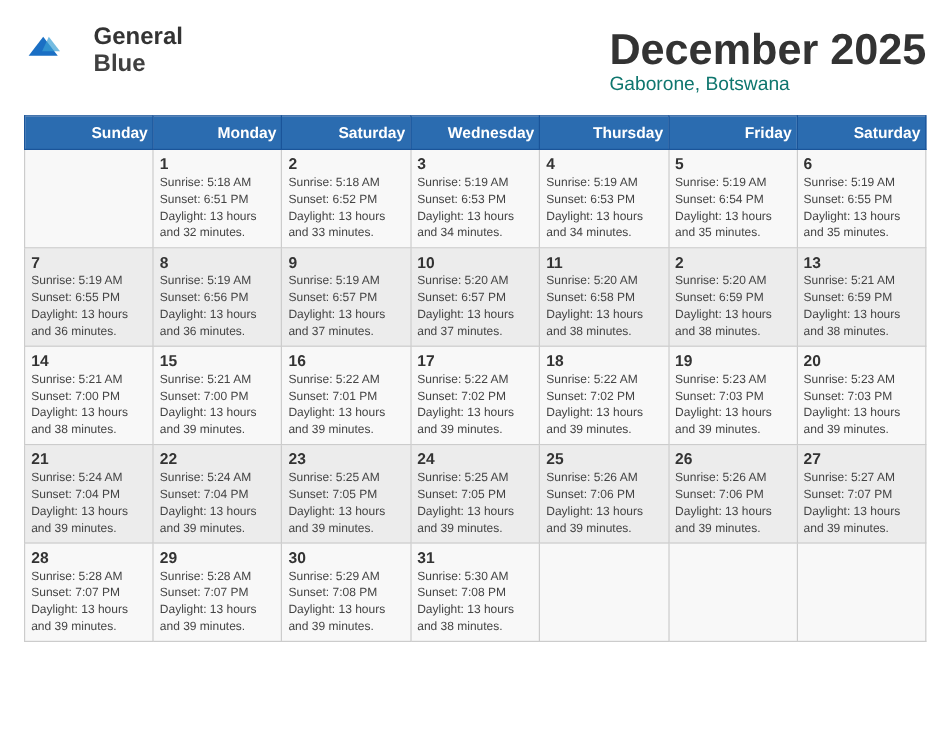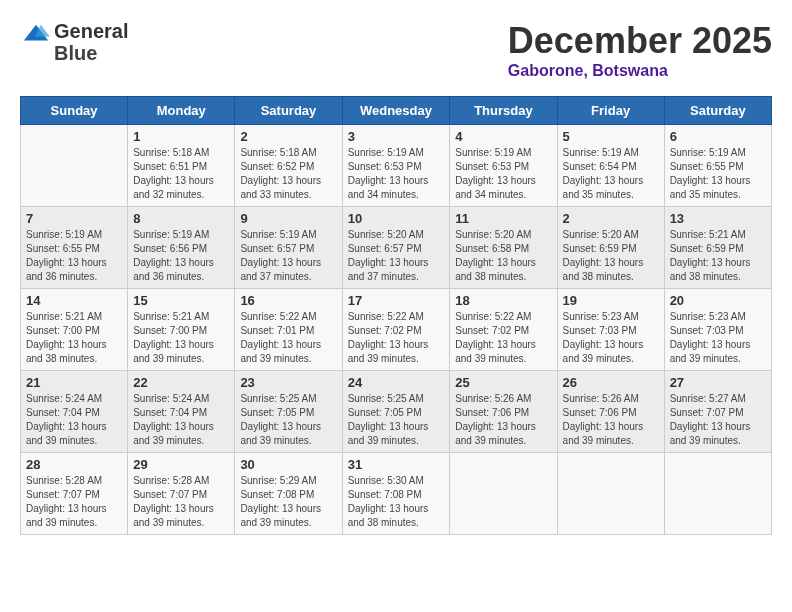--- a/index.html
+++ b/index.html
@@ -11,49 +11,49 @@
       padding: 20px;
     }
     .header {
       display: flex;
       justify-content: space-between;
       align-items: flex-start;
       margin-bottom: 16px;
     }
     .logo {
       display: flex;
-      align-items: flex-start;
+      align-items: center;
+      gap: 24px;
     }
     .logo-icon {
       width: 28px;
       height: 28px;
       margin-left: 2px;
     }
     .title-block {
     }
     .month-title {
       font-size: 36px;
       font-weight: bold;
       color: #333;
     }
     .location-title {
       font-size: 16px;
-      color: #4c1d95;
-      font-weight: bold;
+      color: #0f766e;
     }
     table {
       width: 100%;
       border-collapse: collapse;
       font-size: 11px;
     }
     thead tr th {
       background-color: #2b6cb0;
       color: #fff;
       padding: 6px 4px;
-      text-align: center;
+      text-align: right;
       font-size: 13px;
       font-weight: bold;
       border: 1px solid #1a5499;
     }
     tbody tr td {
       border: 1px solid #ccc;
       vertical-align: top;
       padding: 4px 5px;
       height: 80px;
       width: 108px;

